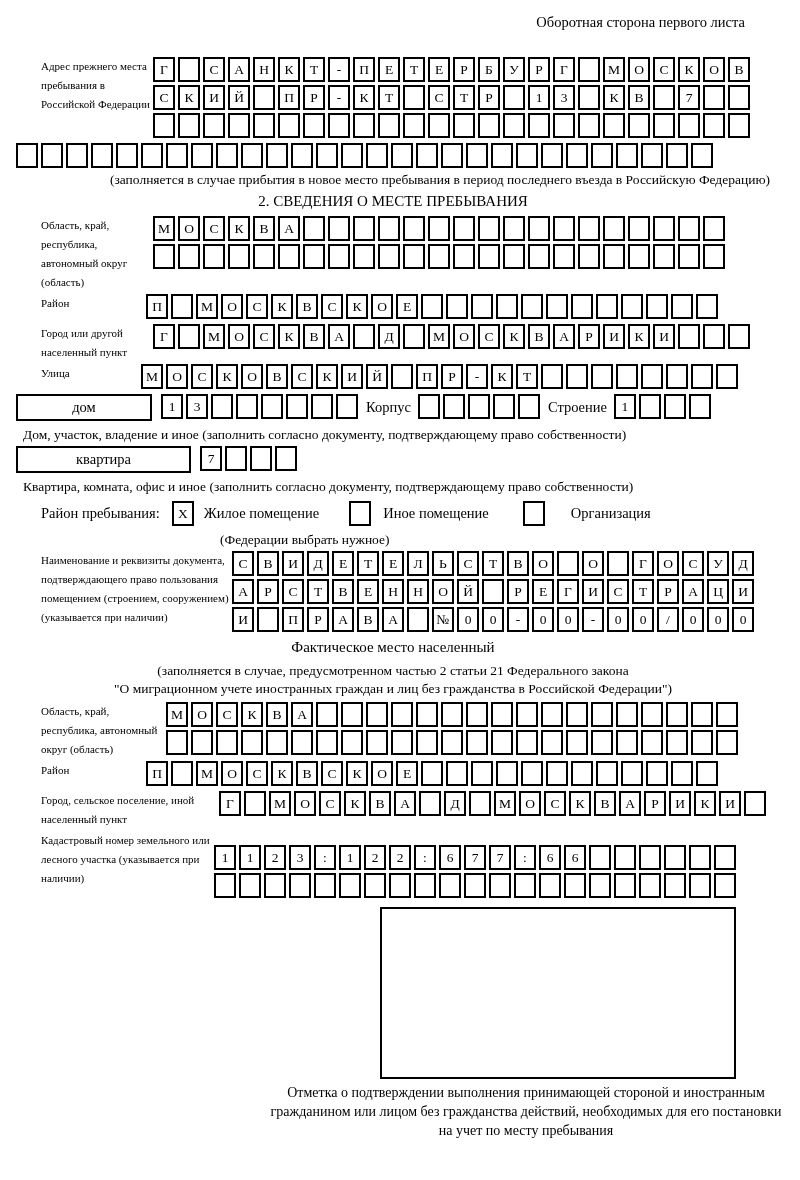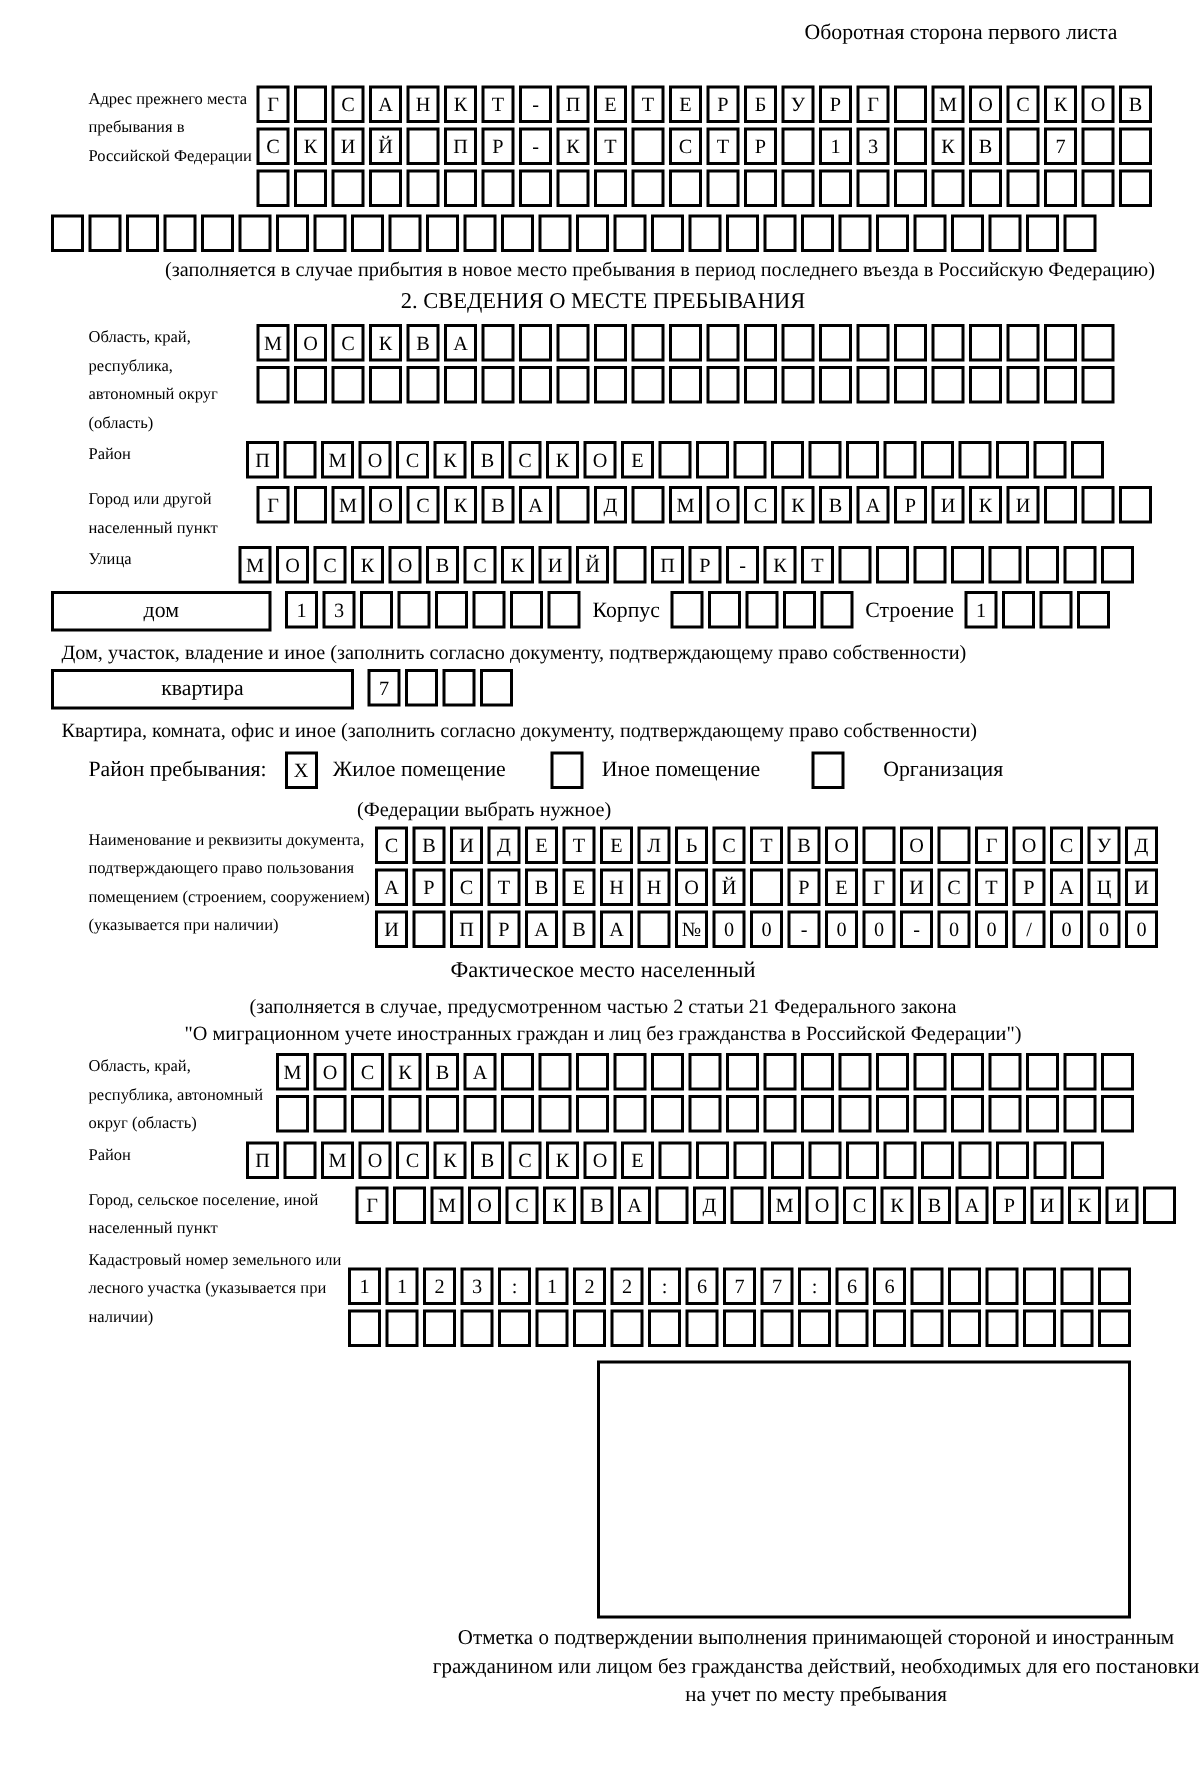--- a/index.html
+++ b/index.html
@@ -2,21 +2,21 @@
 <html><head>
 <meta charset="utf-8">
 <style>
   html,body{margin:0;padding:0;}
   body{
     width:800px;height:1180px;overflow:hidden;
     background:#ffffff;color:#000000;
     font-family:"Liberation Serif","DejaVu Serif",serif;
     font-size:14px;
   }
-  .page{box-sizing:border-box;width:800px;height:1180px;padding:10px 30px 0 34px;}
+  .page{box-sizing:border-box;width:800px;height:1180px;padding:10px 30px 0 16px;}
   .top-title{text-align:right;margin:4px 25px 26px 0;font-size:14.5px;}
 
   
   .cellrow{white-space:nowrap;height:25px;margin-bottom:3px;}
   .cell{
     display:inline-block;box-sizing:border-box;
     width:22px;height:25px;border:2px solid #000;
     margin-right:3px;text-align:center;line-height:21px;
     font-size:13.5px;vertical-align:top;background:#fff;
   }
@@ -31,21 +31,21 @@
   .center{text-align:right;}
   .indent7{margin-left:7px;}
   .heading{text-align:center;font-weight:normal;font-size:15px;margin:4px 0 6px 0;}
 
   
   .houserow{white-space:nowrap;height:29px;margin:2px 0 3px 0;}
   .inlinebox{
     display:inline-block;box-sizing:border-box;height:27px;border:2px solid #000;
     text-align:center;line-height:23px;vertical-align:top;margin-right:9px;font-size:14.5px;
   }
-  .w-dom{width:147px}.w-kv{width:202px}
+  .w-dom{width:136px}.w-kv{width:175px}
   .inline-label{display:inline-block;vertical-align:top;line-height:27px;margin:0 7px 0 5px;font-size:14.5px;}
 
   
   .stayrow{white-space:nowrap;height:29px;margin:4px 0 2px 0;}
   .stay-label{display:inline-block;vertical-align:top;line-height:26px;margin-left:25px;font-size:14.5px;}
   .checkbox{
     display:inline-block;box-sizing:border-box;width:22px;height:25px;border:2px solid #000;
     text-align:center;line-height:21px;font-size:13.5px;vertical-align:top;margin-top:1px;
   }
   .mb1{margin-left:12px}.ml1{margin-left:10px}

